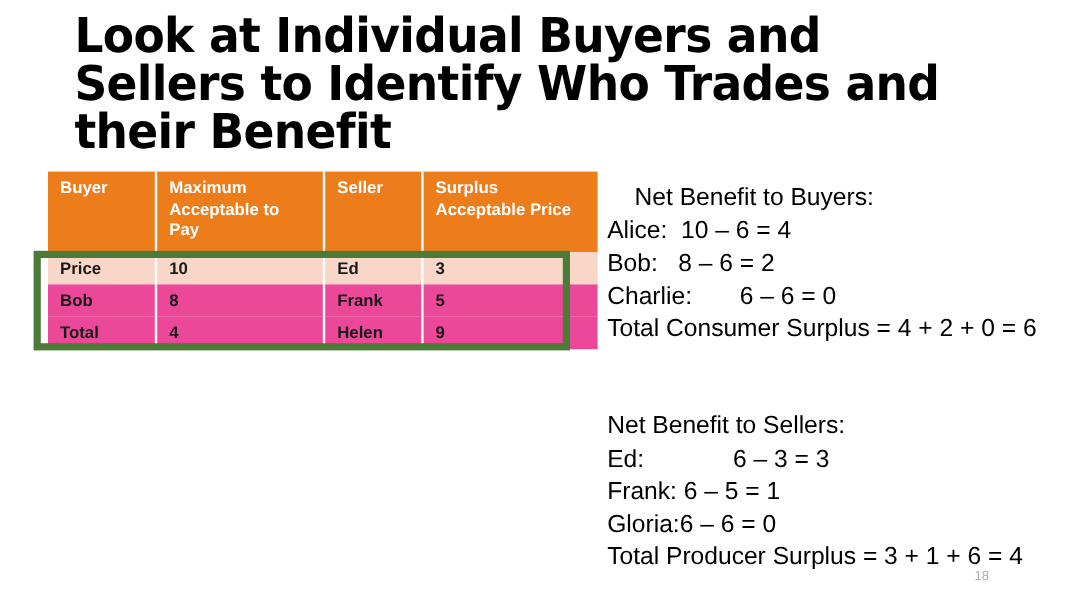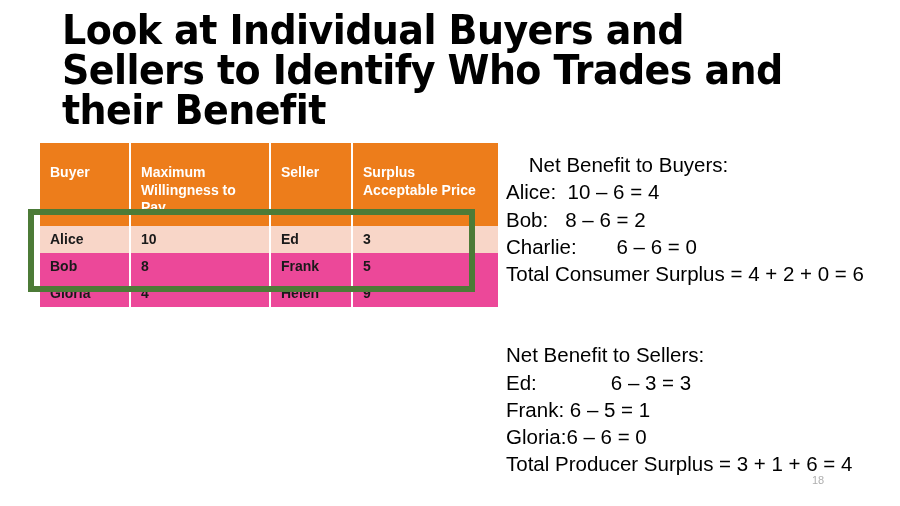--- a/index.html
+++ b/index.html
@@ -50,21 +50,21 @@
   table.grid col.c2 { width: 82px; }
   table.grid col.c3 { width: 146px; }
 
   table.grid th {
     background: #ED7D1B;
     color: #ffffff;
     font-size: 14px;
     font-weight: bold;
     text-align: left;
     vertical-align: top;
-    padding: 21px 9px 9px 10px;
+    padding: 5px 9px 9px 10px;
     border-right: 2px solid #ffffff;
     line-height: 17.5px;
     height: 66px;
     box-sizing: border-box;
   }
   table.grid th:last-child { border-right: none; }
 
   table.grid td {
     font-size: 14px;
     font-weight: bold;
@@ -128,40 +128,40 @@
     <table class="grid">
       <colgroup>
         <col class="c0">
           <col class="c1">
           <col class="c2">
           <col class="c3">
       </colgroup>
       <thead>
         <tr>
           <th>Buyer</th>
-          <th>Maximum Willingness to Pay</th>
+          <th>Maximum Acceptable to Pay</th>
           <th>Seller</th>
           <th>Surplus Acceptable Price</th>
         </tr>
       </thead>
       <tbody>
         <tr class="band-a">
-          <td>Alice</td>
+          <td>Price</td>
           <td>10</td>
           <td>Ed</td>
           <td>3</td>
         </tr>
         <tr class="band-b">
           <td>Bob</td>
           <td>8</td>
           <td>Frank</td>
           <td>5</td>
         </tr>
         <tr class="band-b">
-          <td>Gloria</td>
+          <td>Total</td>
           <td>4</td>
           <td>Helen</td>
           <td>9</td>
         </tr>
       </tbody>
     </table>
   </div>
 
   <div id="highlight-box"></div>
 

